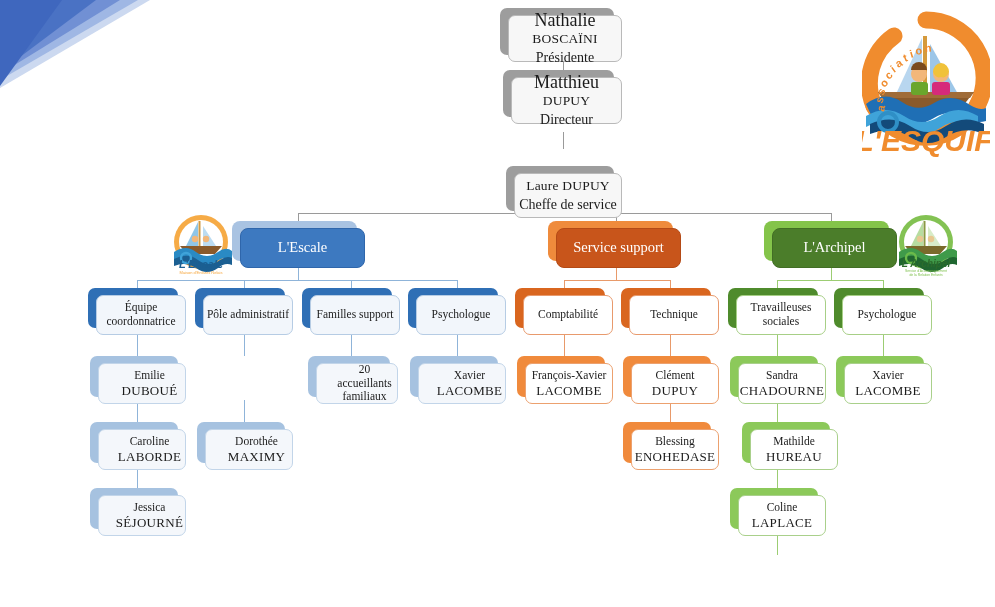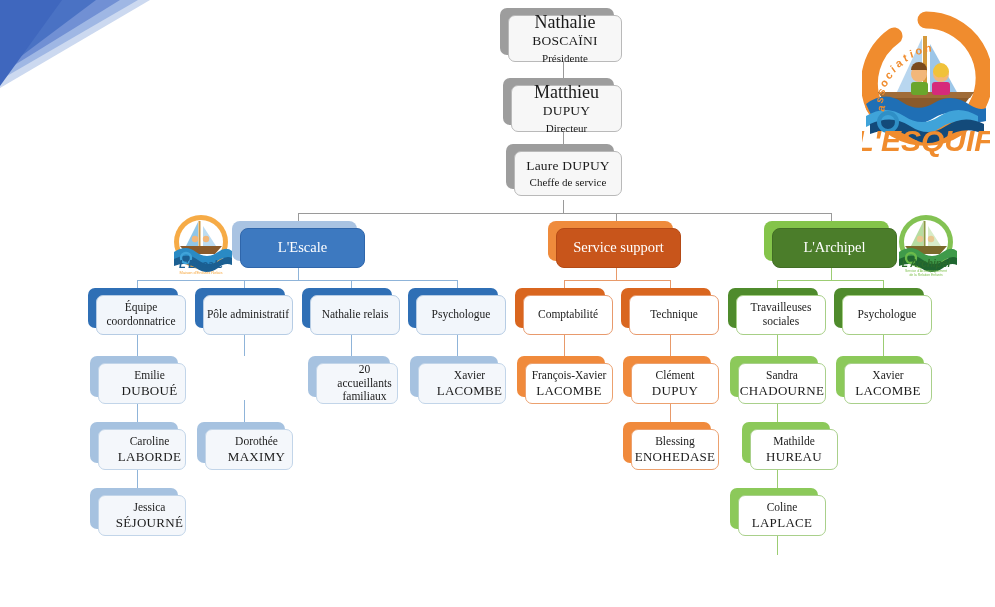--- a/index.html
+++ b/index.html
@@ -50,21 +50,21 @@
   .person .face{font-size:11.5px;color:#1b1b1b;}
   .person.blue .shadow{background:#a6c2e0;}
   .person.blue .face{background:#f4f7fb;border:1px solid #c2d5e9;padding-left:15px;}
   .person.orange .shadow{background:#f08a3c;}
   .person.orange .face{background:#ffffff;border:1px solid #eca16f;}
   .person.green .shadow{background:#8cc95a;}
   .person.green .face{background:#ffffff;border:1px solid #a9d08b;}
 
   .l1{font-size:18px;}
   .l2{font-size:13.5px;letter-spacing:.2px;}
-  .sub{font-size:11px;margin-top:3px;}
+  .sub{font-size:14px;margin-top:3px;}
 
   .name-first{font-size:11.5px;}
   .name-last{font-size:13px;letter-spacing:.3px;}
 
   .tiny{font-size:10.5px;line-height:1.3;}
 
   
   .swoosh{position:absolute;left:0;top:0;width:170px;height:95px;}
 
   .logo{position:absolute;}
@@ -197,30 +197,30 @@
 
   <div class="node grey" style="left:500px;top:8px;width:114px;height:47px;">
     <div class="shadow"></div>
     <div class="face">
       <span class="l1">Nathalie</span>
       <span class="l2">BOSCAÏNI</span>
       <span class="sub">Présidente</span>
     </div>
   </div>
 
-  <div class="node grey" style="left:503px;top:78px;width:111px;height:47px;">
+  <div class="node grey" style="left:503px;top:70px;width:111px;height:47px;">
     <div class="shadow"></div>
     <div class="face">
       <span class="l1">Matthieu</span>
       <span class="l2">DUPUY</span>
       <span class="sub">Directeur</span>
     </div>
   </div>
 
-  <div class="node grey" style="left:506px;top:144px;width:108px;height:45px;">
+  <div class="node grey" style="left:506px;top:166px;width:108px;height:45px;">
     <div class="shadow"></div>
     <div class="face">
       <span class="l2">Laure DUPUY</span>
       <span class="sub">Cheffe de service</span>
     </div>
   </div>
 
   <div class="node hdr blue" style="left:232px;top:221px;width:125px;height:40px;">
     <div class="shadow"></div>
     <div class="face">
@@ -280,21 +280,21 @@
     <div class="shadow"></div>
     <div class="face">
       <span class="name-first">Dorothée</span>
       <span class="name-last">MAXIMY</span>
     </div>
   </div>
 
   <div class="node role blue" style="left:302px;top:288px;width:90px;height:40px;">
     <div class="shadow"></div>
     <div class="face">
-      <span>Nathalie relais</span>
+      <span>Familles support</span>
     </div>
   </div>
   <div class="node person blue" style="left:308px;top:356px;width:82px;height:41px;">
     <div class="shadow"></div>
     <div class="face tiny">
       <span>20</span>
       <span>accueillants familiaux</span>
     </div>
   </div>
 

